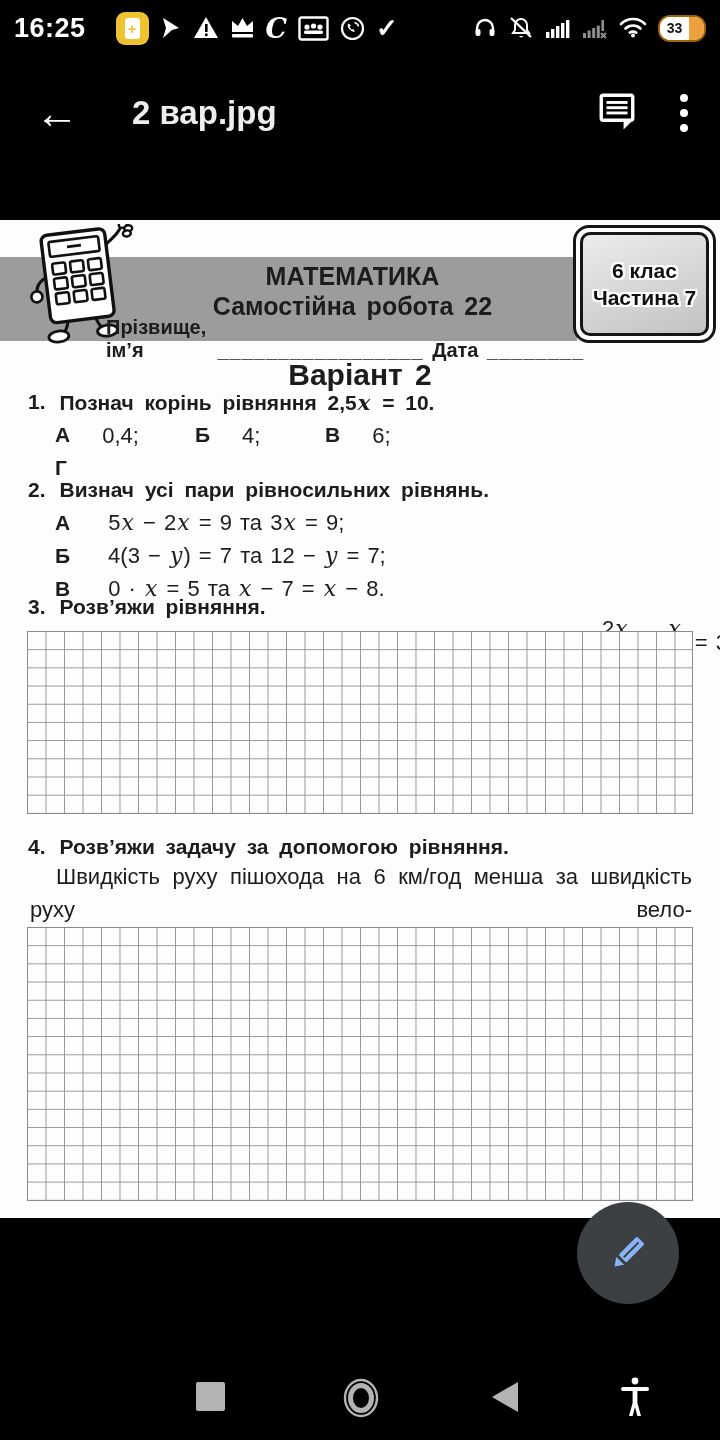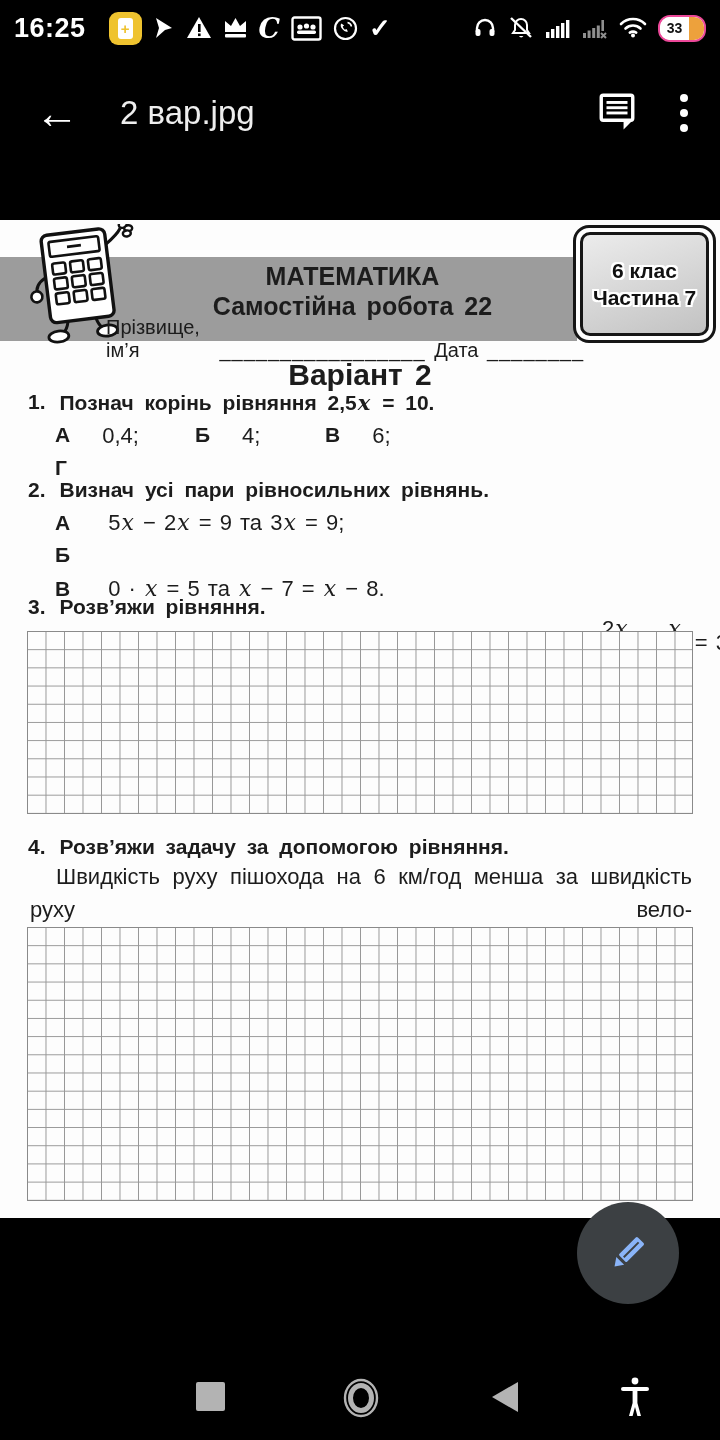--- a/index.html
+++ b/index.html
@@ -3,54 +3,54 @@
 <meta charset="utf-8">
 <style>
   html,body{margin:0;padding:0;}
   body{width:720px;height:1440px;background:#000;position:relative;overflow:hidden;
        font-family:"Liberation Sans",sans-serif;-webkit-font-smoothing:antialiased;}
 
   
   .status-bar{position:absolute;top:0;left:0;width:720px;height:56px;
     display:flex;justify-content:space-between;align-items:center;padding:0 14px;box-sizing:border-box;}
   .sb-left,.sb-right{display:flex;align-items:center;gap:11px;}
-  .sb-time{color:#fff;font-size:27px;font-weight:bold;letter-spacing:.5px;margin-right:12px;}
+  .sb-time{color:#fff;font-size:27px;font-weight:bold;letter-spacing:.5px;margin-right:19px;}
   .yellow-app{width:33px;height:33px;background:#efc32f;border-radius:9px;
     display:flex;align-items:center;justify-content:center;}
   .batt-shape{width:15px;height:21px;background:#fff;border-radius:3px;
     display:flex;align-items:center;justify-content:center;font-size:15px;font-weight:bold;color:#efc32f;line-height:1;}
   .sb-ico{display:flex;align-items:center;justify-content:center;}
   .c-glyph{color:#fff;font-family:"DejaVu Serif",serif;font-weight:bold;font-style:italic;font-size:27px;line-height:1;}
   .check-glyph{color:#fff;font-size:26px;font-weight:bold;line-height:1;}
-  .batt-pill{width:44px;height:23px;border:2px solid #ec4899;border-radius:12px;overflow:hidden;
+  .batt-pill{width:44px;height:23px;border:2px solid #a16207;border-radius:12px;overflow:hidden;
     display:flex;align-items:stretch;background:#fff;}
   .batt-num{flex:1;display:flex;align-items:center;justify-content:center;
     font-size:14px;font-weight:bold;color:#111;background:#fff;}
   .batt-orange{width:15px;background:#eda13c;border-radius:0 9px 9px 0;}
 
   
   .toolbar{position:absolute;top:60px;left:0;width:720px;height:105px;
     display:flex;align-items:center;}
   .back-btn{width:70px;height:70px;margin-left:22px;display:flex;align-items:center;justify-content:center;
     color:#fff;font-size:44px;}
-  .tb-title{color:#eee;font-size:33px;margin-left:28px;flex:1;}
+  .tb-title{color:#eee;font-size:33px;margin-left:40px;flex:1;font-weight:bold;}
   .tb-right{display:flex;align-items:center;gap:36px;margin-right:26px;}
   .dots{display:flex;flex-direction:column;gap:7px;padding:6px;}
   .dots span{width:8px;height:8px;border-radius:50%;background:#fff;}
 
   
   .page{position:absolute;top:220px;left:0;width:720px;height:998px;background:#fdfdfd;color:#1c1c1c;}
   .banner{position:absolute;top:37px;left:0;width:577px;height:84px;background:#9c9c9c;}
   .mascot{position:absolute;top:4px;left:16px;}
   .subject{position:absolute;top:42px;left:130px;width:445px;text-align:center;
     font-weight:bold;font-size:25px;word-spacing:4px;}
   .subtitle{position:absolute;top:72px;left:130px;width:445px;text-align:center;
     font-weight:bold;font-size:25px;word-spacing:4px;}
   .name-line{position:absolute;top:96px;left:106px;width:478px;display:flex;align-items:flex-end;
-    font-size:20px;word-spacing:3px;}
+    font-size:20px;word-spacing:3px;font-weight:bold;}
   .blank{letter-spacing:1px;white-space:nowrap;}
   .badge{position:absolute;top:5px;right:4px;width:143px;height:118px;
     border:3px solid #161616;border-radius:16px;background:#fff;padding:4px;box-sizing:border-box;}
   .badge-inner{width:100%;height:100%;border:3px solid #161616;border-radius:10px;box-sizing:border-box;
     background:linear-gradient(160deg,#ececec,#c2c2c2);display:flex;flex-direction:column;
     align-items:center;justify-content:center;gap:4px;}
   .badge-inner div{font-weight:bold;font-size:21px;color:#111;line-height:1.1;
     text-shadow:-2px -2px 0 #fff,2px -2px 0 #fff,-2px 2px 0 #fff,2px 2px 0 #fff,0 -2px 0 #fff,0 2px 0 #fff,-2px 0 0 #fff,2px 0 0 #fff;}
 
   .variant-title{position:absolute;top:138px;left:0;width:720px;text-align:center;
@@ -294,20 +294,21 @@
   <div class="q-head" style="top:258px;">
     <span>2.</span>
     <span>Визнач  усі  пари  рівносильних  рівнянь.</span>
   </div>
   <div class="q2row" style="top:290px;">
     <span class="opt-letter">А</span>
     <span class="eq">5<i class="mvar">x</i> − 2<i class="mvar">x</i> = 9  та  3<i class="mvar">x</i> = 9;</span>
   </div>
   <div class="q2row" style="top:323px;">
     <span class="opt-letter">Б</span>
+    <span class="eq">4(3 − <i class="mvar">y</i>) = 7  та  12 − <i class="mvar">y</i> = 7;</span>
   </div>
   <div class="q2row" style="top:356px;">
     <span class="opt-letter">В</span>
     <span class="eq">0 · <i class="mvar">x</i> = 5  та  <i class="mvar">x</i> − 7 = <i class="mvar">x</i> − 8.</span>
   </div>
 
   <div class="q-head" style="top:375px;">
     <span>3.</span>
     <span>Розв’яжи  рівняння.</span>
   </div>

